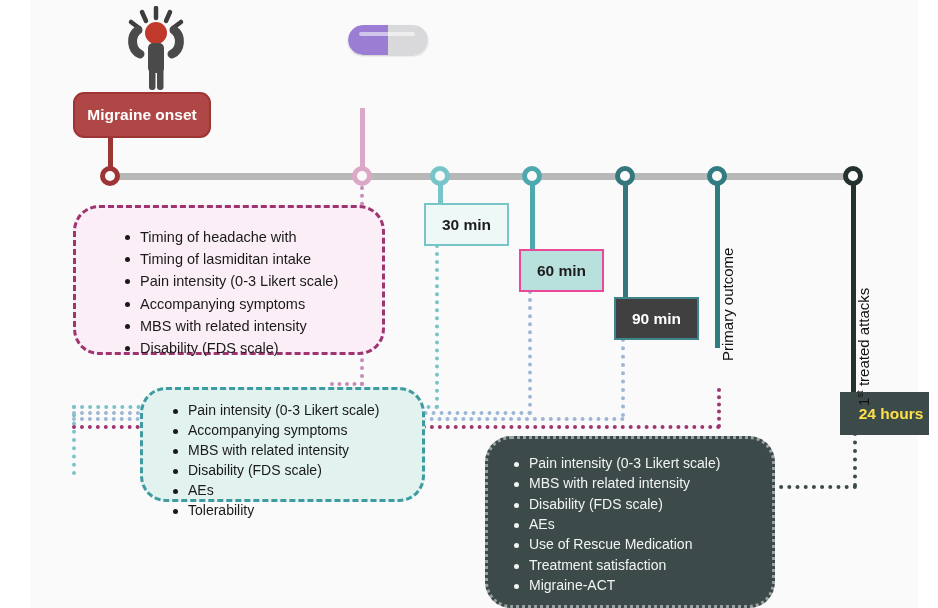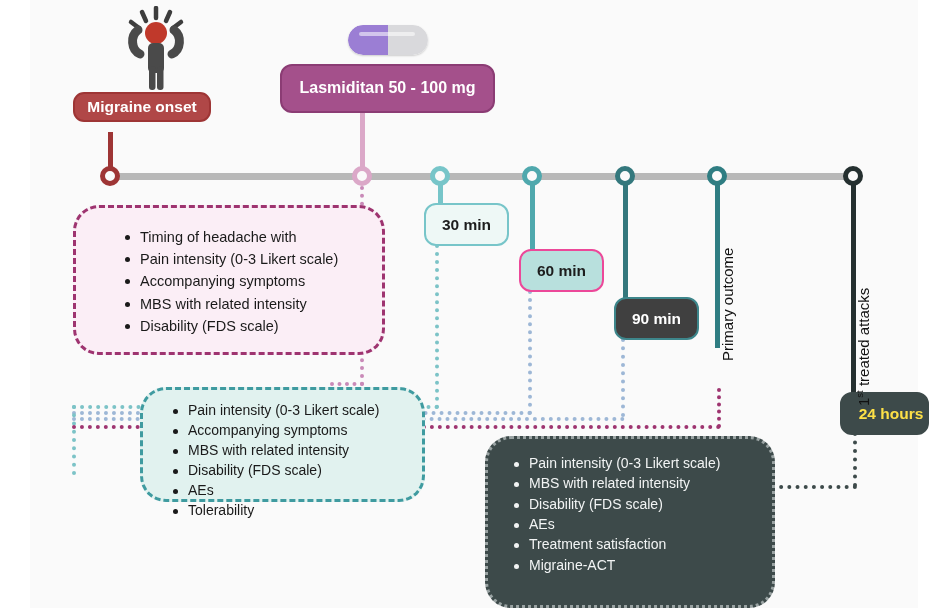--- a/index.html
+++ b/index.html
@@ -40,30 +40,30 @@
   .stem{
     position:absolute;
     width:5px;
     z-index:4;
   }
 
   
   .pill{
     position:absolute;
     box-sizing:border-box;
-    border-radius:12px;
+    border-radius:0;
     display:flex;align-items:center;justify-content:center;
     font-weight:bold;
     z-index:7;
     text-align:center;
     line-height:1.15;
   }
 
   .pill-migraine{
-    left:43px;top:92px;width:138px;height:30px;
+    left:43px;top:92px;width:138px;height:46px;
     background:#b04747;border:2px solid #9e3535;
     color:#ffffff;font-size:15.5px;
     border-radius:11px;
   }
   .pill-lasmiditan{
     left:250px;top:64px;width:215px;height:49px;
     background:#a4508b;border:2px solid #8b3c74;
     color:#ffffff;font-size:16px;
     border-radius:12px;
   }
@@ -257,33 +257,33 @@
 
     <div id="pill-icon">
       <div class="capsule">
         <div class="cap-l"></div>
         <div class="cap-r"></div>
       </div>
       <div class="cap-shine"></div>
     </div>
 
     <div class="pill pill-migraine">Migraine onset</div>
-    <div class="pill pill-lasmiditan">Lasmiditan 50 - 100 mg</div>
     <div class="pill pill-30">30 min</div>
     <div class="pill pill-60">60 min</div>
     <div class="pill pill-90">90 min</div>
     <div class="pill pill-24">24 hours</div>
 
     <div class="vlabel" style="left:706px;top:344px;">Primary outcome</div>
 
     <div class="vlabel" style="left:842px;top:388px;"><span>1</span><sup>st</sup><span> treated attacks</span></div>
 
     <div class="box box-pink">
       <ul>
         <li>Timing of headache with</li>
+        <li>Timing of lasmiditan intake</li>
         <li>Pain intensity (0-3 Likert scale)</li>
         <li>Accompanying symptoms</li>
         <li>MBS with related intensity</li>
         <li>Disability (FDS scale)</li>
       </ul>
     </div>
 
     <div class="box box-teal">
       <ul>
         <li>Pain intensity (0-3 Likert scale)</li>
@@ -294,19 +294,20 @@
         <li>Tolerability</li>
       </ul>
     </div>
 
     <div class="box box-dark">
       <ul>
         <li>Pain intensity (0-3 Likert scale)</li>
         <li>MBS with related intensity</li>
         <li>Disability (FDS scale)</li>
         <li>AEs</li>
+        <li>Use of Rescue Medication</li>
         <li>Treatment satisfaction</li>
         <li>Migraine-ACT</li>
       </ul>
     </div>
 
   </div>
 </div>
 
 </body></html>

